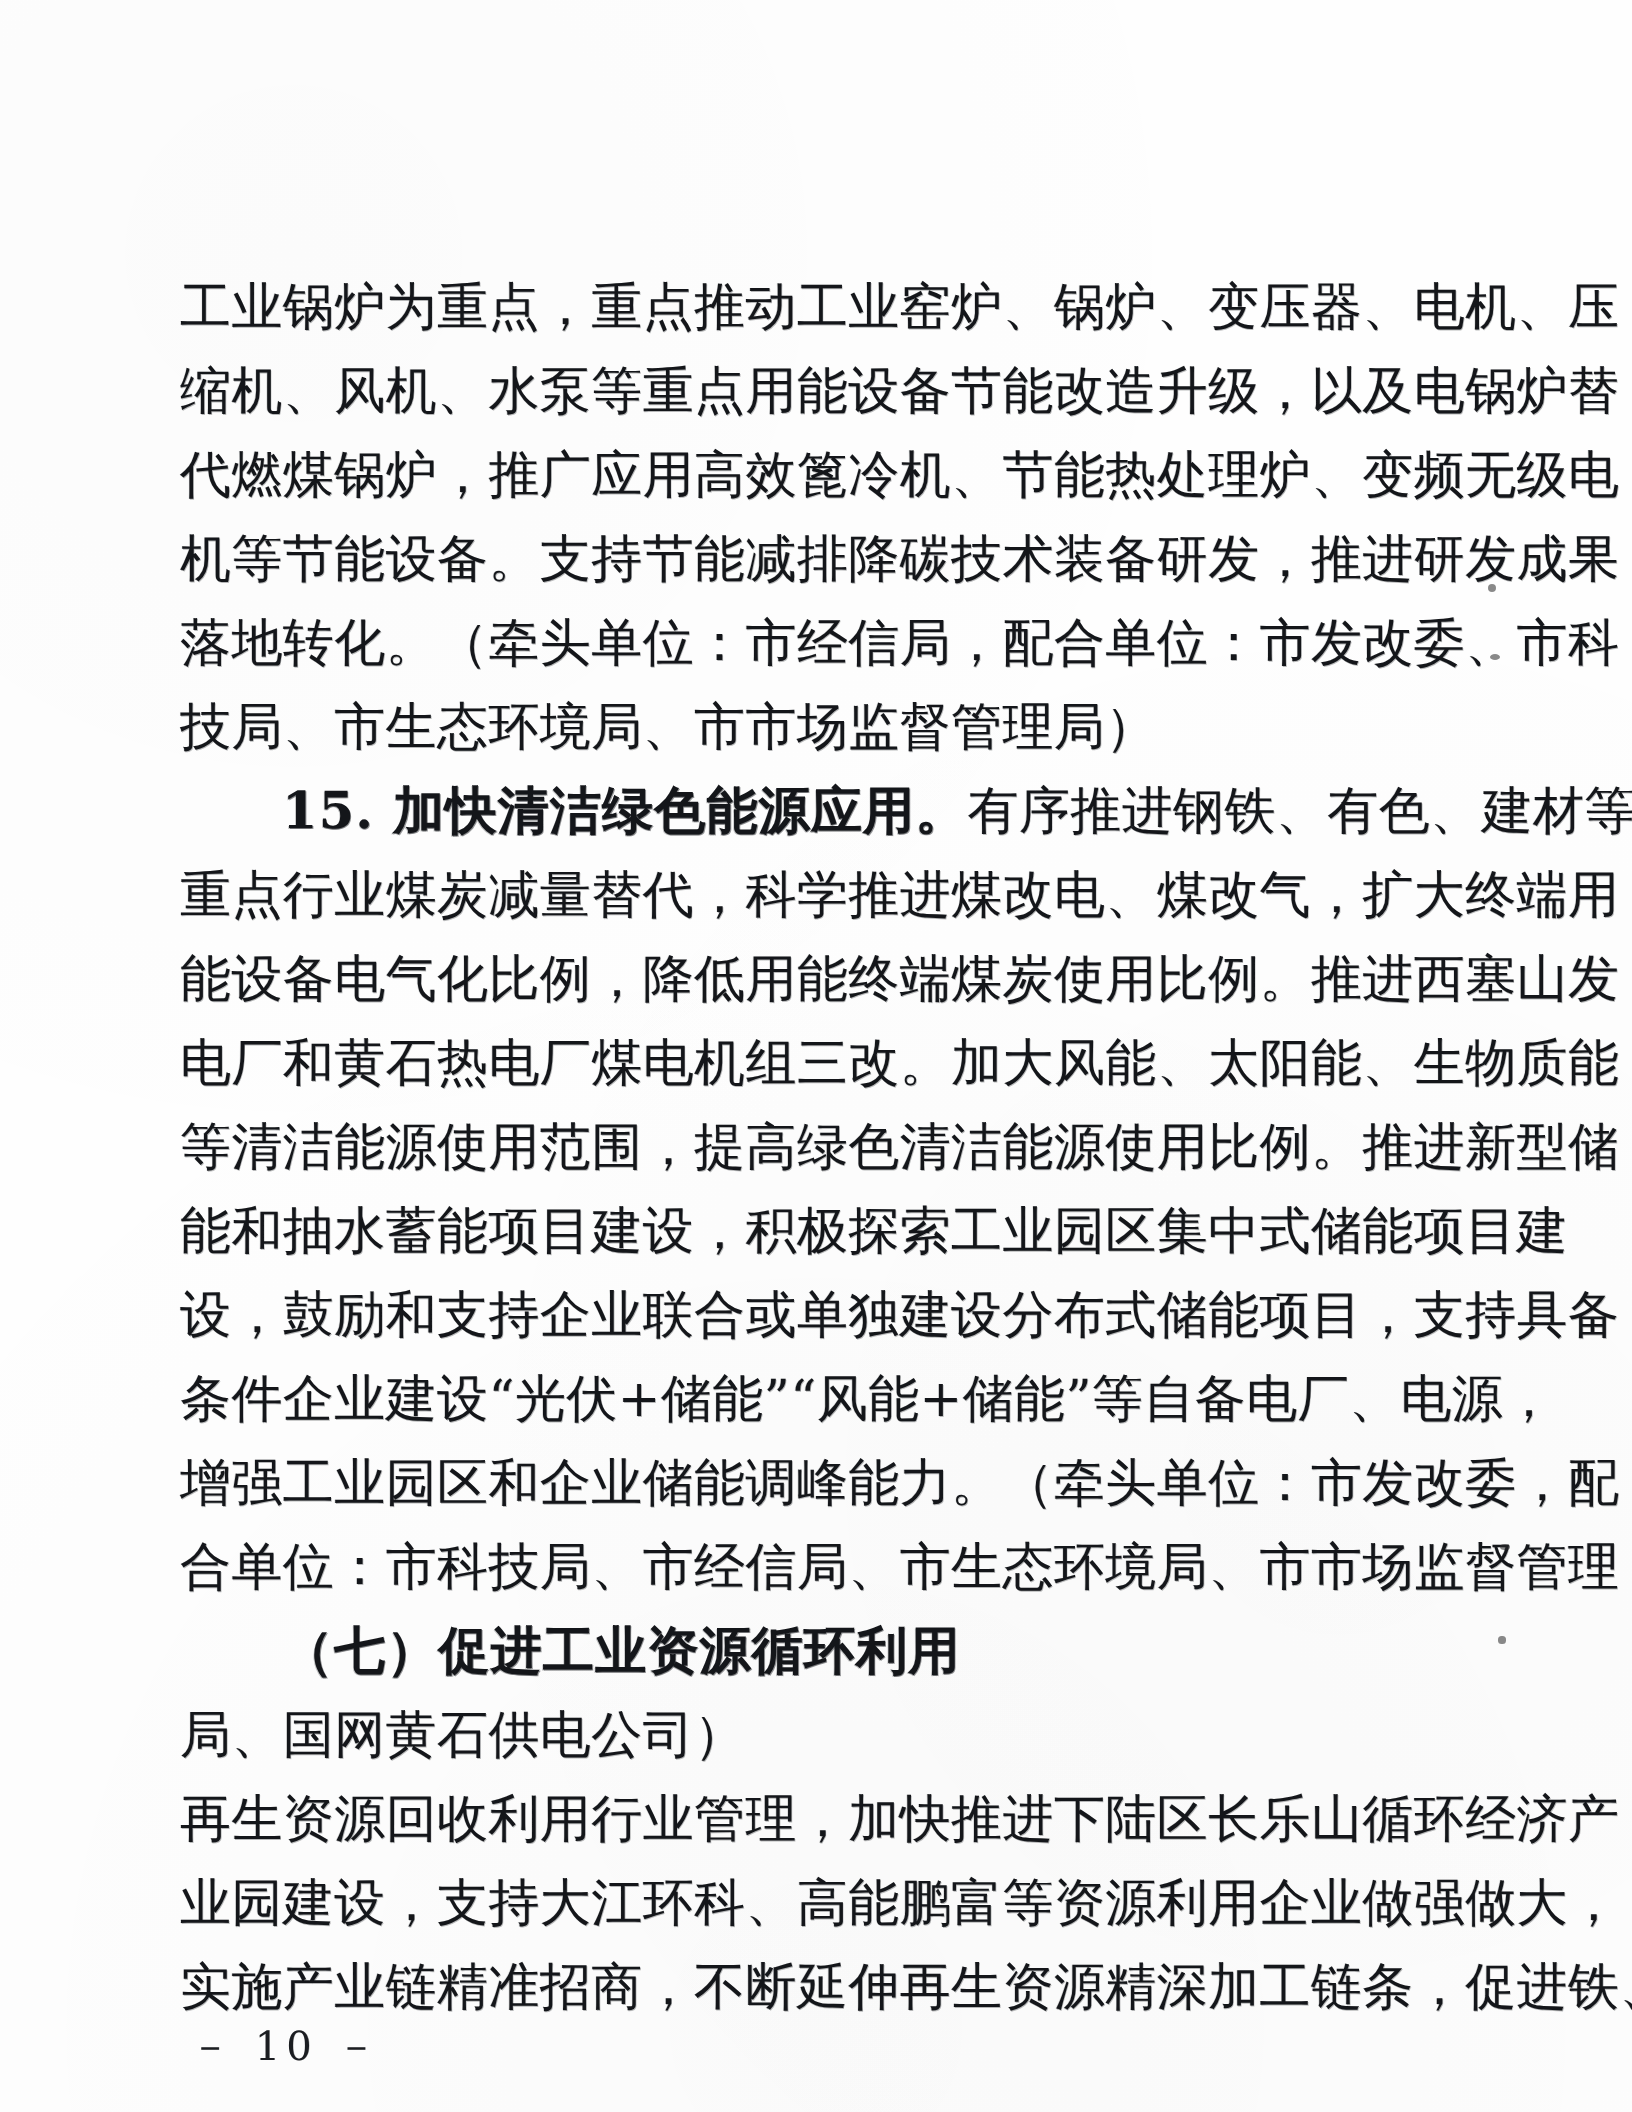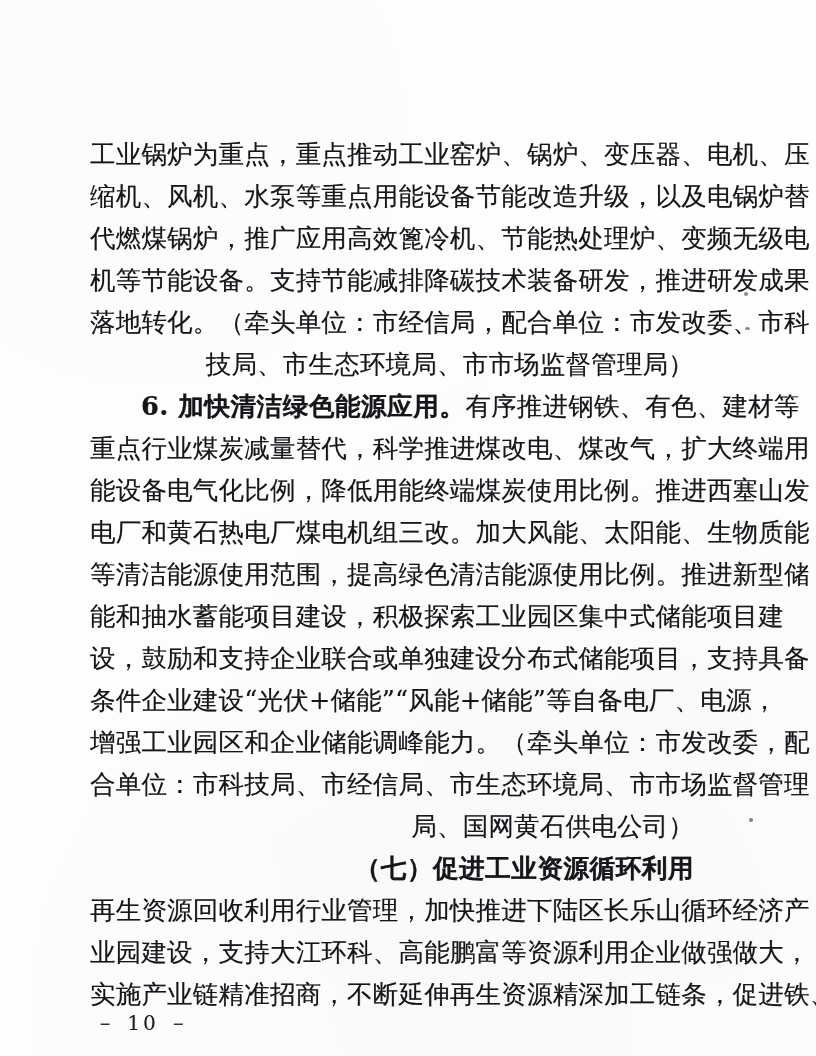--- a/index.html
+++ b/index.html
@@ -54,21 +54,20 @@
     display: flex;
     justify-content: space-between;
   }
   .line.just > span {
     display: inline-block;
   }
 
   
   .line.flush {
     display: block;
-    text-align: right;
   }
 
   
   .b {
     font-weight: 700;
     letter-spacing: 0.6px;
     text-shadow: 0.45px 0.3px 0 rgba(16,18,22,0.45),
                 -0.35px 0.25px 0 rgba(16,18,22,0.25);
   }
 
@@ -100,32 +99,32 @@
 
 <div id="page">
 
   <div id="body-column">
       <div class="line just"><span>工</span><span>业</span><span>锅</span><span>炉</span><span>为</span><span>重</span><span>点</span><span>，</span><span>重</span><span>点</span><span>推</span><span>动</span><span>工</span><span>业</span><span>窑</span><span>炉</span><span>、</span><span>锅</span><span>炉</span><span>、</span><span>变</span><span>压</span><span>器</span><span>、</span><span>电</span><span>机</span><span>、</span><span>压</span></div>
       <div class="line just"><span>缩</span><span>机</span><span>、</span><span>风</span><span>机</span><span>、</span><span>水</span><span>泵</span><span>等</span><span>重</span><span>点</span><span>用</span><span>能</span><span>设</span><span>备</span><span>节</span><span>能</span><span>改</span><span>造</span><span>升</span><span>级</span><span>，</span><span>以</span><span>及</span><span>电</span><span>锅</span><span>炉</span><span>替</span></div>
       <div class="line just"><span>代</span><span>燃</span><span>煤</span><span>锅</span><span>炉</span><span>，</span><span>推</span><span>广</span><span>应</span><span>用</span><span>高</span><span>效</span><span>篦</span><span>冷</span><span>机</span><span>、</span><span>节</span><span>能</span><span>热</span><span>处</span><span>理</span><span>炉</span><span>、</span><span>变</span><span>频</span><span>无</span><span>级</span><span>电</span></div>
       <div class="line just"><span>机</span><span>等</span><span>节</span><span>能</span><span>设</span><span>备</span><span>。</span><span>支</span><span>持</span><span>节</span><span>能</span><span>减</span><span>排</span><span>降</span><span>碳</span><span>技</span><span>术</span><span>装</span><span>备</span><span>研</span><span>发</span><span>，</span><span>推</span><span>进</span><span>研</span><span>发</span><span>成</span><span>果</span></div>
       <div class="line just"><span>落</span><span>地</span><span>转</span><span>化</span><span>。</span><span>（</span><span>牵</span><span>头</span><span>单</span><span>位</span><span>：</span><span>市</span><span>经</span><span>信</span><span>局</span><span>，</span><span>配</span><span>合</span><span>单</span><span>位</span><span>：</span><span>市</span><span>发</span><span>改</span><span>委</span><span>、</span><span>市</span><span>科</span></div>
       <div class="line flush">技局、市生态环境局、市市场监督管理局）</div>
-      <div class="line flush indent2"><span class="b">6. 加快清洁绿色能源应用。</span><span>有序推进钢铁、有色、建材等</span></div>
+      <div class="line flush indent2"><span class="b">15. 加快清洁绿色能源应用。</span><span>有序推进钢铁、有色、建材等</span></div>
       <div class="line just"><span>重</span><span>点</span><span>行</span><span>业</span><span>煤</span><span>炭</span><span>减</span><span>量</span><span>替</span><span>代</span><span>，</span><span>科</span><span>学</span><span>推</span><span>进</span><span>煤</span><span>改</span><span>电</span><span>、</span><span>煤</span><span>改</span><span>气</span><span>，</span><span>扩</span><span>大</span><span>终</span><span>端</span><span>用</span></div>
       <div class="line just"><span>能</span><span>设</span><span>备</span><span>电</span><span>气</span><span>化</span><span>比</span><span>例</span><span>，</span><span>降</span><span>低</span><span>用</span><span>能</span><span>终</span><span>端</span><span>煤</span><span>炭</span><span>使</span><span>用</span><span>比</span><span>例</span><span>。</span><span>推</span><span>进</span><span>西</span><span>塞</span><span>山</span><span>发</span></div>
       <div class="line just"><span>电</span><span>厂</span><span>和</span><span>黄</span><span>石</span><span>热</span><span>电</span><span>厂</span><span>煤</span><span>电</span><span>机</span><span>组</span><span>三</span><span>改</span><span>。</span><span>加</span><span>大</span><span>风</span><span>能</span><span>、</span><span>太</span><span>阳</span><span>能</span><span>、</span><span>生</span><span>物</span><span>质</span><span>能</span></div>
       <div class="line just"><span>等</span><span>清</span><span>洁</span><span>能</span><span>源</span><span>使</span><span>用</span><span>范</span><span>围</span><span>，</span><span>提</span><span>高</span><span>绿</span><span>色</span><span>清</span><span>洁</span><span>能</span><span>源</span><span>使</span><span>用</span><span>比</span><span>例</span><span>。</span><span>推</span><span>进</span><span>新</span><span>型</span><span>储</span></div>
       <div class="line just"><span>能</span><span>和</span><span>抽</span><span>水</span><span>蓄</span><span>能</span><span>项</span><span>目</span><span>建</span><span>设</span><span>，</span><span>积</span><span>极</span><span>探</span><span>索</span><span>工</span><span>业</span><span>园</span><span>区</span><span>集</span><span>中</span><span>式</span><span>储</span><span>能</span><span>项</span><span>目</span><span>建</span></div>
       <div class="line just"><span>设</span><span>，</span><span>鼓</span><span>励</span><span>和</span><span>支</span><span>持</span><span>企</span><span>业</span><span>联</span><span>合</span><span>或</span><span>单</span><span>独</span><span>建</span><span>设</span><span>分</span><span>布</span><span>式</span><span>储</span><span>能</span><span>项</span><span>目</span><span>，</span><span>支</span><span>持</span><span>具</span><span>备</span></div>
       <div class="line just"><span>条</span><span>件</span><span>企</span><span>业</span><span>建</span><span>设</span><span>“</span><span>光</span><span>伏</span><span>+</span><span>储</span><span>能</span><span>”</span><span>“</span><span>风</span><span>能</span><span>+</span><span>储</span><span>能</span><span>”</span><span>等</span><span>自</span><span>备</span><span>电</span><span>厂</span><span>、</span><span>电</span><span>源</span><span>，</span></div>
       <div class="line just"><span>增</span><span>强</span><span>工</span><span>业</span><span>园</span><span>区</span><span>和</span><span>企</span><span>业</span><span>储</span><span>能</span><span>调</span><span>峰</span><span>能</span><span>力</span><span>。</span><span>（</span><span>牵</span><span>头</span><span>单</span><span>位</span><span>：</span><span>市</span><span>发</span><span>改</span><span>委</span><span>，</span><span>配</span></div>
       <div class="line just"><span>合</span><span>单</span><span>位</span><span>：</span><span>市</span><span>科</span><span>技</span><span>局</span><span>、</span><span>市</span><span>经</span><span>信</span><span>局</span><span>、</span><span>市</span><span>生</span><span>态</span><span>环</span><span>境</span><span>局</span><span>、</span><span>市</span><span>市</span><span>场</span><span>监</span><span>督</span><span>管</span><span>理</span></div>
+      <div class="line flush b indent2">（七）促进工业资源循环利用</div>
       <div class="line flush">局、国网黄石供电公司）</div>
-      <div class="line flush b indent2">（七）促进工业资源循环利用</div>
       <div class="line just"><span>再</span><span>生</span><span>资</span><span>源</span><span>回</span><span>收</span><span>利</span><span>用</span><span>行</span><span>业</span><span>管</span><span>理</span><span>，</span><span>加</span><span>快</span><span>推</span><span>进</span><span>下</span><span>陆</span><span>区</span><span>长</span><span>乐</span><span>山</span><span>循</span><span>环</span><span>经</span><span>济</span><span>产</span></div>
       <div class="line just"><span>业</span><span>园</span><span>建</span><span>设</span><span>，</span><span>支</span><span>持</span><span>大</span><span>江</span><span>环</span><span>科</span><span>、</span><span>高</span><span>能</span><span>鹏</span><span>富</span><span>等</span><span>资</span><span>源</span><span>利</span><span>用</span><span>企</span><span>业</span><span>做</span><span>强</span><span>做</span><span>大</span><span>，</span></div>
       <div class="line just"><span>实</span><span>施</span><span>产</span><span>业</span><span>链</span><span>精</span><span>准</span><span>招</span><span>商</span><span>，</span><span>不</span><span>断</span><span>延</span><span>伸</span><span>再</span><span>生</span><span>资</span><span>源</span><span>精</span><span>深</span><span>加</span><span>工</span><span>链</span><span>条</span><span>，</span><span>促</span><span>进</span><span>铁</span><span>、</span></div>
     </div>
 
   <div id="folio">－ 10 －</div>
 
   <div id="artifact-layer">
       <div class="speck" style="left: 744px; top: 292px; width: 4px; height: 4px; background: rgb(43, 43, 43);"></div>
       <div class="speck" style="left: 745px; top: 327px; width: 5px; height: 3px; background: rgb(43, 43, 43);"></div>

